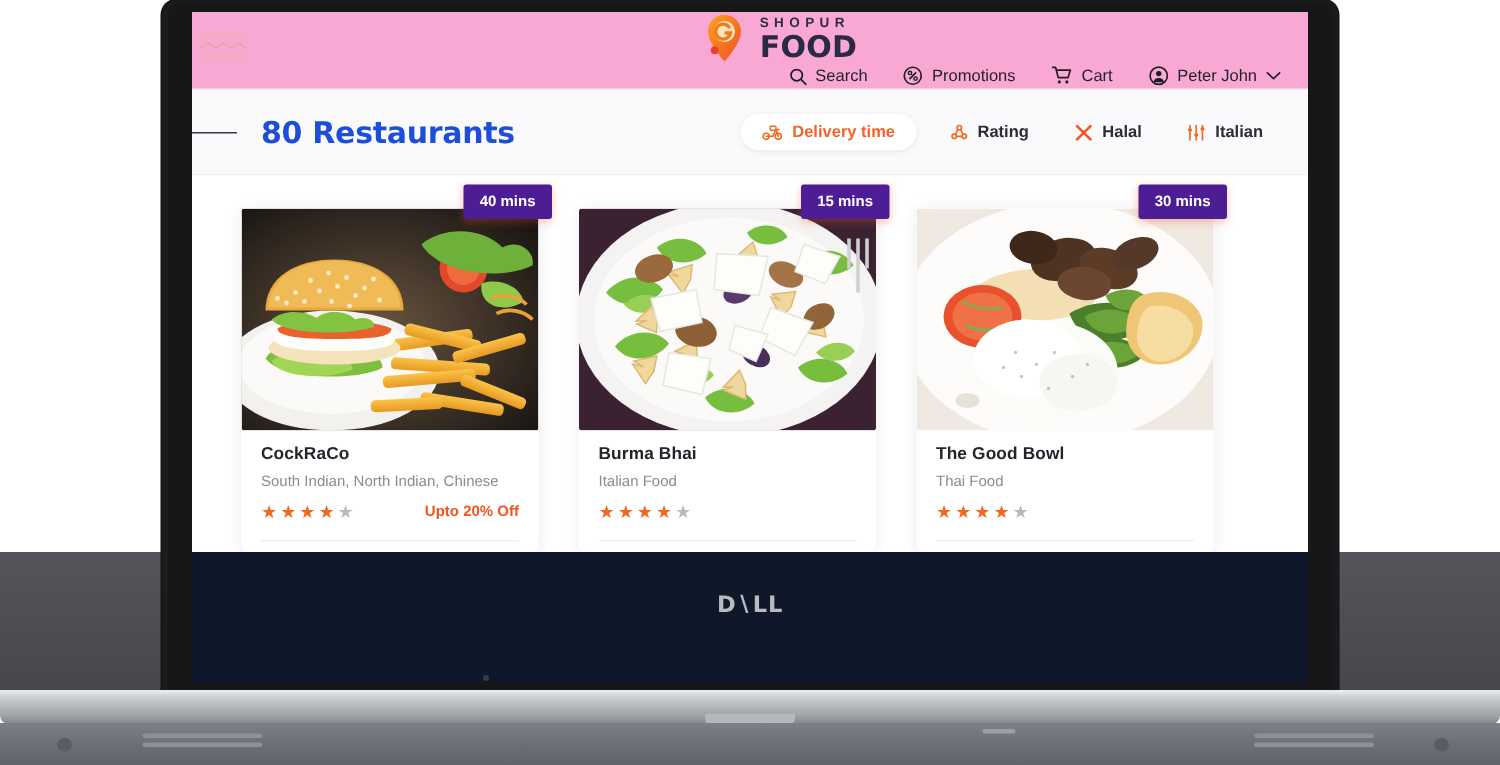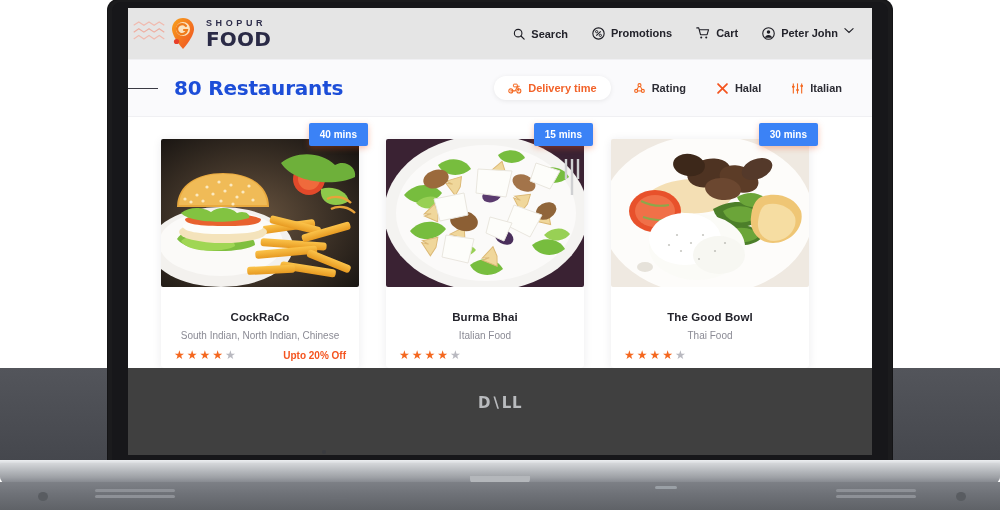--- a/index.html
+++ b/index.html
@@ -47,21 +47,21 @@
   }
   .screen {
     position: absolute; left: 128px; top: 8px;
     width: 744px; height: 360px;
     background: #ffffff;
     overflow: hidden;
   }
   .bezel-bottom {
     position: absolute; left: 128px; top: 368px;
     width: 744px; height: 87px;
-    background: #404040;
+    background: #0f172a;
   }
   .dell-logo {
     position: absolute; left: 0; top: 26px; width: 744px;
     text-align: center;
     color: #b9bbbe;
     font-family: "DejaVu Sans", sans-serif;
     font-size: 15px; font-weight: 700; letter-spacing: .5px;
   }
   .cam-dot {
     position: absolute; left: 322px; top: 450px;
@@ -93,44 +93,45 @@
   .foot {
     position: absolute; width: 10px; height: 9px; border-radius: 50%;
     background: #595c61;
   }
 
   
   .page { position: absolute; left:0; top:0; width: 744px; height: 360px; background:#ffffff; }
 
   
   .topbar {
-    position: relative; height: 52px; background: #e5e5e5;
+    position: relative; height: 52px; background: #f9a8d4;
     display: flex; align-items: center;
     border-bottom: 1px solid #f0f0f3;
+    flex-direction: column;
   }
   .zigzag { position: absolute; left: 4px; top: 12px; width: 34px; height: 26px; opacity:.85; }
   .brand { display:flex; align-items:center; margin-left: 38px; }
   .brand-mark { width: 34px; height: 36px; }
   .brand-text { margin-left: 6px; line-height: 1; }
   .brand-top {
     font-size: 9px; letter-spacing: 3.6px; color: #2c2c4a;
     font-weight: 600; font-family: "Liberation Sans", sans-serif;
   }
   .brand-bottom {
     font-size: 20px; font-weight: 800; color: #2a2a46; letter-spacing: .2px;
     margin-top: 1px; font-family: "DejaVu Sans", sans-serif;
   }
   .location {
     display:flex; align-items:center; gap:5px; margin-left: 38px;
     font-size: 10.5px; color: #2f2f38; font-weight: 600;
   }
   .nav { margin-left: auto; margin-right: 18px; display:flex; align-items:center; gap: 24px; }
   .nav-item {
-    display:flex; gap:6px;
-    font-size: 11px; color: #23232b; font-weight: 700; cursor: pointer;
+    display:flex; align-items:center; gap:6px;
+    font-size: 11px; color: #23232b; font-weight: 400; cursor: pointer;
   }
 
   
   .filterbar {
     position: relative; height: 57px; background: #fafafc;
     display:flex; align-items:center;
     border-bottom: 1px solid #f0f0f3;
   }
   .lead-line { position:absolute; left: 0px; top: 28px; width: 30px; height:1px; background:#3a3a44; }
   .page-title {
@@ -156,27 +157,27 @@
     position: relative; width: 198px; background:#ffffff;
     border-radius: 4px;
     box-shadow: 0 1px 10px rgba(40,40,60,.085);
   }
   .card:nth-child(1){ margin-left: 33px; }
   .card:nth-child(2){ margin-left: 27px; }
   .card:nth-child(3){ margin-left: 27px; }
 
   .badge {
     position:absolute; right: -9px; top: -16px;
-    background:#3b82f6; color:#fff; font-size:10px; font-weight:700;
+    background:#4c1d95; color:#fff; font-size:10px; font-weight:700;
     padding: 6px 11px; border-radius: 2px; z-index: 5;
     box-shadow: 0 2px 6px rgba(244,82,30,.35);
   }
   .thumb { width: 198px; height: 148px; overflow:hidden; border-radius: 2px; }
   .thumb svg { display:block; }
-  .card-body { padding: 24px 13px 0 13px; text-align: center; }
+  .card-body { padding: 10px 13px 0 13px; }
   .c-title { font-size: 11.5px; font-weight: 700; color:#24242c; letter-spacing:.1px; }
   .c-sub { font-size: 10px; color:#8b8b95; margin-top: 7px; }
   .c-meta { display:flex; align-items:center; margin-top: 8px; }
   .stars { display:flex; gap:2px; }
   .star { font-size: 12px; line-height: 1; color:#f4671f; }
   .star.off { color:#b9b9c0; }
   .offer { margin-left: auto; font-size: 10px; font-weight: 700; color:#f4541f; }
   .divider { margin: 13px 0 0 0; height:1px; background:#f1f1f4; }
   .c-loc { display:flex; align-items:center; gap:7px; padding: 11px 13px 0 13px; font-size: 10px; color:#5e5e68; }
 </style>

